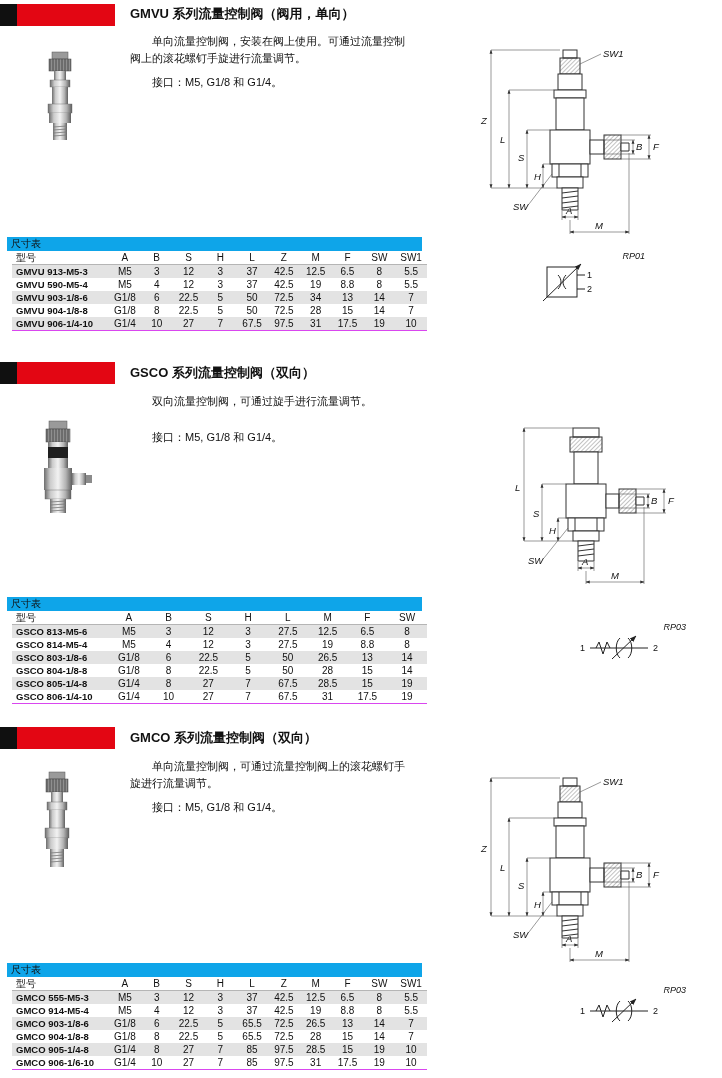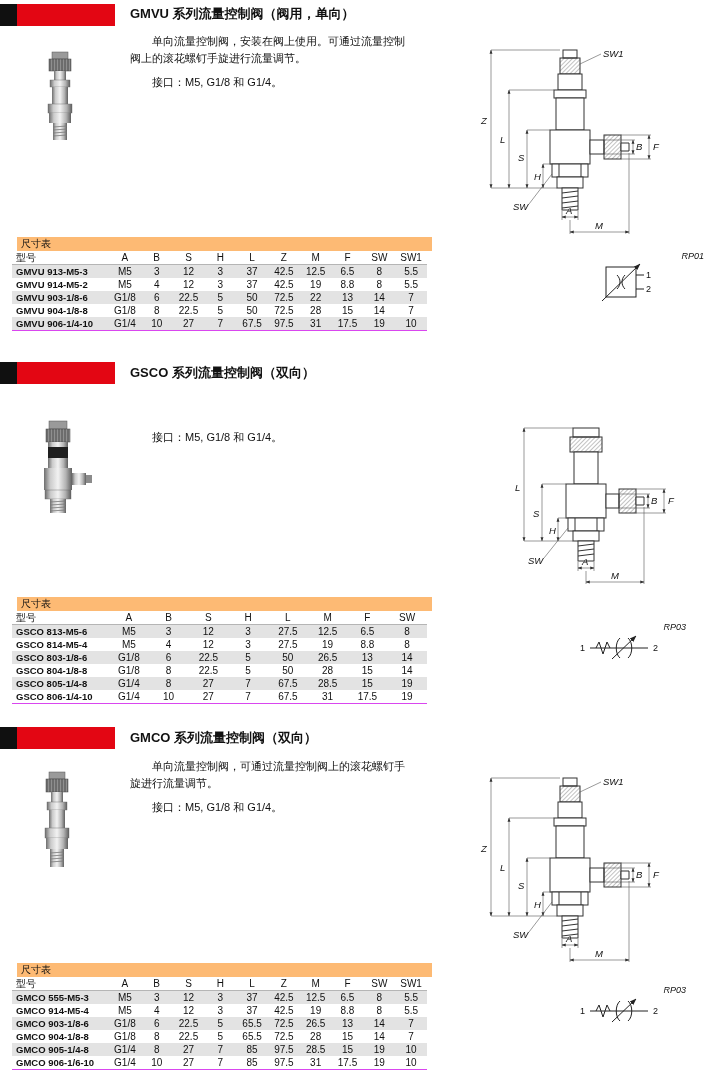--- a/index.html
+++ b/index.html
@@ -9,21 +9,21 @@
     overflow:hidden;
   }
   .sec{position:absolute;left:0;width:722px;}
   .sec > *{position:absolute;}
   .headbar{left:0;display:flex;height:22px;}
   .hb-black{width:17px;height:22px;background:#101010;}
   .hb-red{width:98px;height:22px;background:#e30613;}
   .title{font-size:13px;font-weight:700;white-space:nowrap;margin:0;}
   .desc{font-size:11px;line-height:1.55;text-indent:2em;margin:0;}
   .ports{font-size:11px;text-indent:2em;white-space:nowrap;margin:0;}
-  .table-title{left:17px;width:415px;height:14px;background:#fdba74;
+  .table-title{left:7px;width:415px;height:14px;background:#0ea5e9;
     font-size:10px;line-height:14px;padding-left:4px;box-sizing:border-box;}
   .dimtable{left:12px;width:415px;border-collapse:collapse;table-layout:fixed;
     font-size:10px;border-bottom:1px solid #d946ef;}
   .dimtable th,.dimtable td{height:13px;line-height:13px;padding:0 1px;
     text-align:center;font-weight:400;white-space:nowrap;overflow:hidden;}
   .dimtable .col-model,.dimtable .model{width:92px;text-align:left;padding-left:4px;}
   .dimtable td.model{font-weight:700;font-size:9.5px;}
   .dimtable thead tr{border-bottom:1px solid #b5b5b5;background:#fff;}
   .dimtable tbody tr:nth-child(odd){background:#e3e3e3;}
   .symbol{width:112px;}
@@ -173,41 +173,41 @@
             <td>12</td>
             <td>3</td>
             <td>37</td>
             <td>42.5</td>
             <td>12.5</td>
             <td>6.5</td>
             <td>8</td>
             <td>5.5</td>
           </tr>
           <tr>
-            <td class="model">GMVU 914-M5-2</td>
+            <td class="model">GMVU 590-M5-4</td>
             <td>M5</td>
             <td>4</td>
             <td>12</td>
             <td>3</td>
             <td>37</td>
             <td>42.5</td>
             <td>19</td>
             <td>8.8</td>
             <td>8</td>
             <td>5.5</td>
           </tr>
           <tr>
             <td class="model">GMVU 903-1/8-6</td>
             <td>G1/8</td>
             <td>6</td>
             <td>22.5</td>
             <td>5</td>
             <td>50</td>
             <td>72.5</td>
-            <td>22</td>
+            <td>34</td>
             <td>13</td>
             <td>14</td>
             <td>7</td>
           </tr>
           <tr>
             <td class="model">GMVU 904-1/8-8</td>
             <td>G1/8</td>
             <td>8</td>
             <td>22.5</td>
             <td>5</td>
@@ -227,21 +227,21 @@
             <td>67.5</td>
             <td>97.5</td>
             <td>31</td>
             <td>17.5</td>
             <td>19</td>
             <td>10</td>
           </tr>
         </tbody>
   </table>
 
-  <div class="symbol" style="left:596px;top:251px">
+  <div class="symbol" style="left:537px;top:251px">
     <div class="symcode">RP01</div>
     <svg width="70" height="44" viewBox="0 0 70 44">
       <defs>
         <marker id="arS1" viewBox="0 0 10 10" refX="9" refY="5" markerWidth="7" markerHeight="7" orient="auto">
           <path d="M0,1.5 L10,5 L0,8.5 z" fill="#222"></path>
         </marker>
       </defs>
       <g stroke="#222" fill="none" stroke-width="1">
         <rect x="10" y="6" width="30" height="30"></rect>
         <path d="M21,14 c4,4 4,10 0,14"></path>
@@ -255,20 +255,21 @@
     </svg>
   </div>
 </section>
 
 <section class="sec" style="top:360px;height:365px">
   <div class="headbar" style="top:2px">
     <div class="hb-black"></div>
     <div class="hb-red"></div>
   </div>
   <h2 class="title" style="left:130px;top:4px">GSCO 系列流量控制阀（双向）</h2>
+  <p class="desc" style="left:130px;top:33px;width:280px">双向流量控制阀，可通过旋手进行流量调节。</p>
   <p class="ports" style="left:130px;top:70px">接口：M5, G1/8 和 G1/4。</p>
 
   <div style="left:22px;top:58px">
     <svg width="76" height="97" viewBox="0 0 76 97">
       <defs>
         <linearGradient id="mg2" x1="0" y1="0" x2="1" y2="0">
           <stop offset="0" stop-color="#6e6e6e"></stop>
               <stop offset="0.22" stop-color="#cbcbcb"></stop>
           <stop offset="0.5" stop-color="#f2f2f2"></stop>
               <stop offset="0.78" stop-color="#b3b3b3"></stop>

